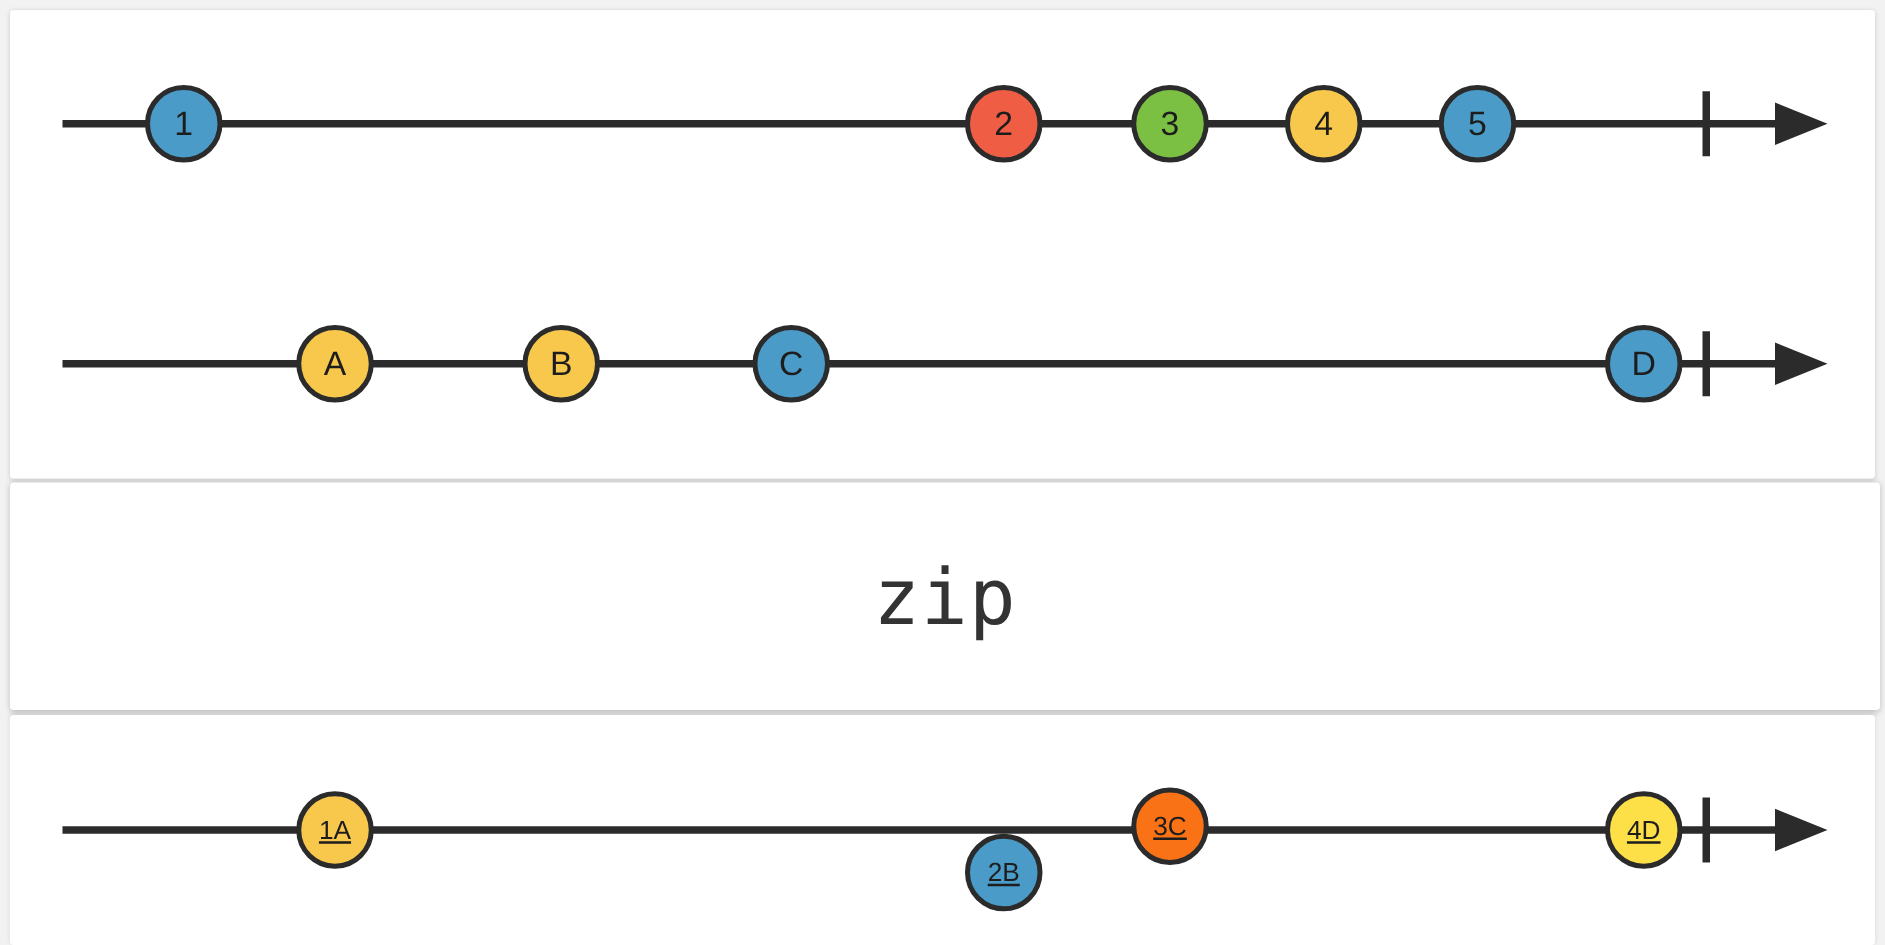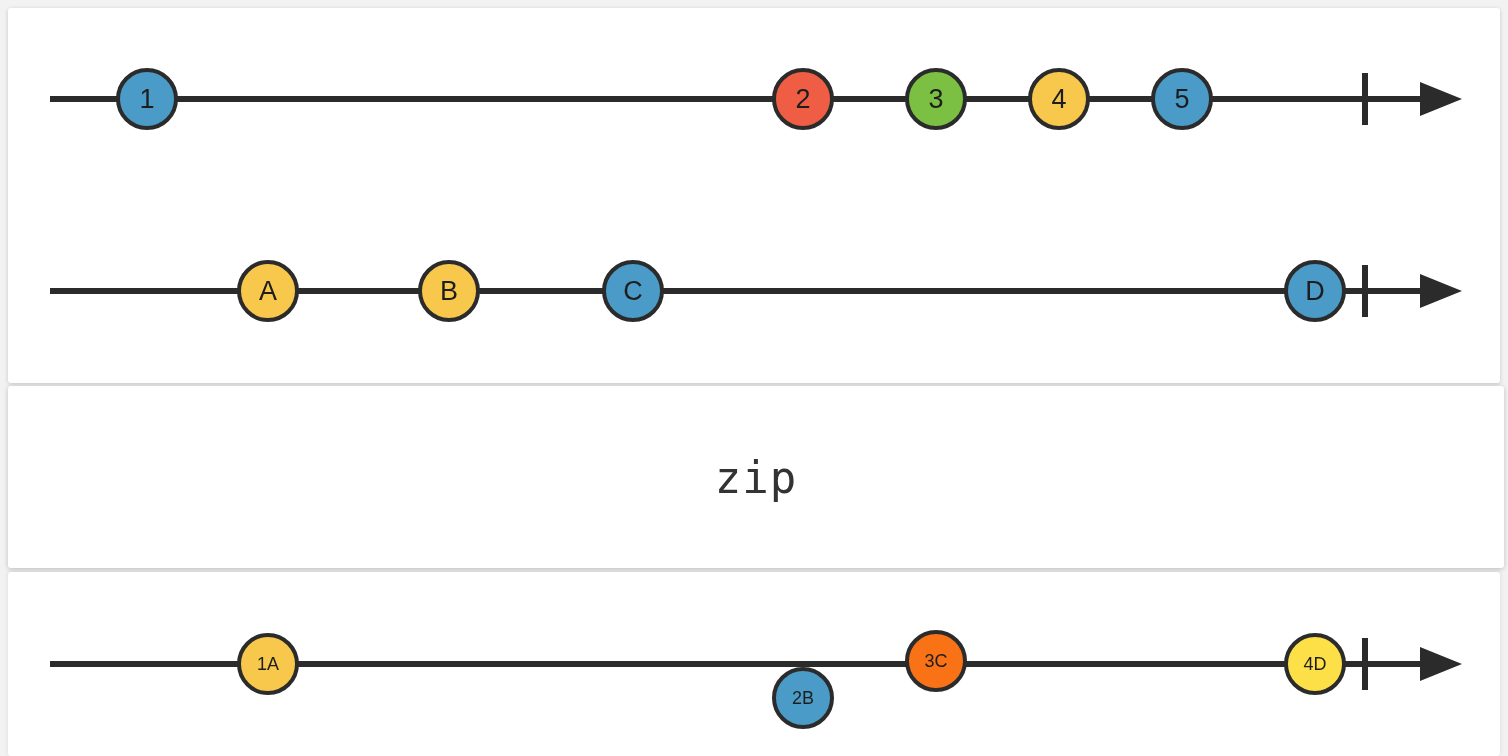--- a/index.html
+++ b/index.html
@@ -44,40 +44,40 @@
   .operator-label {
     position: absolute;
     left: 0;
     top: 0;
     width: 100%;
     height: 100%;
     display: flex;
     align-items: center;
     justify-content: center;
     font-family: "DejaVu Sans Mono", "Liberation Mono", monospace;
-    font-size: 44px;
+    font-size: 62px;
     color: #333333;
     letter-spacing: 1px;
     user-select: none;
   }
   .marble {
     position: absolute;
     border-radius: 50%;
     border: 4px solid #2b2b2b;
     box-sizing: border-box;
     display: flex;
     align-items: center;
     justify-content: center;
     font-size: 27px;
     color: #1d1d1d;
     font-family: "Liberation Sans", sans-serif;
     line-height: 1;
     user-select: none;
   }
-  .marble.small-text { font-size: 18px; }
+  .marble.small-text { font-size: 21px; text-decoration: underline; }
   svg.wire { position: absolute; left: 0; top: 0; overflow: visible; }
 </style>
 </head>
 <body>
 
 <div id="canvas">
 
   <div class="panel" id="panel-sources"></div>
 
   <div class="panel" id="panel-operator">

